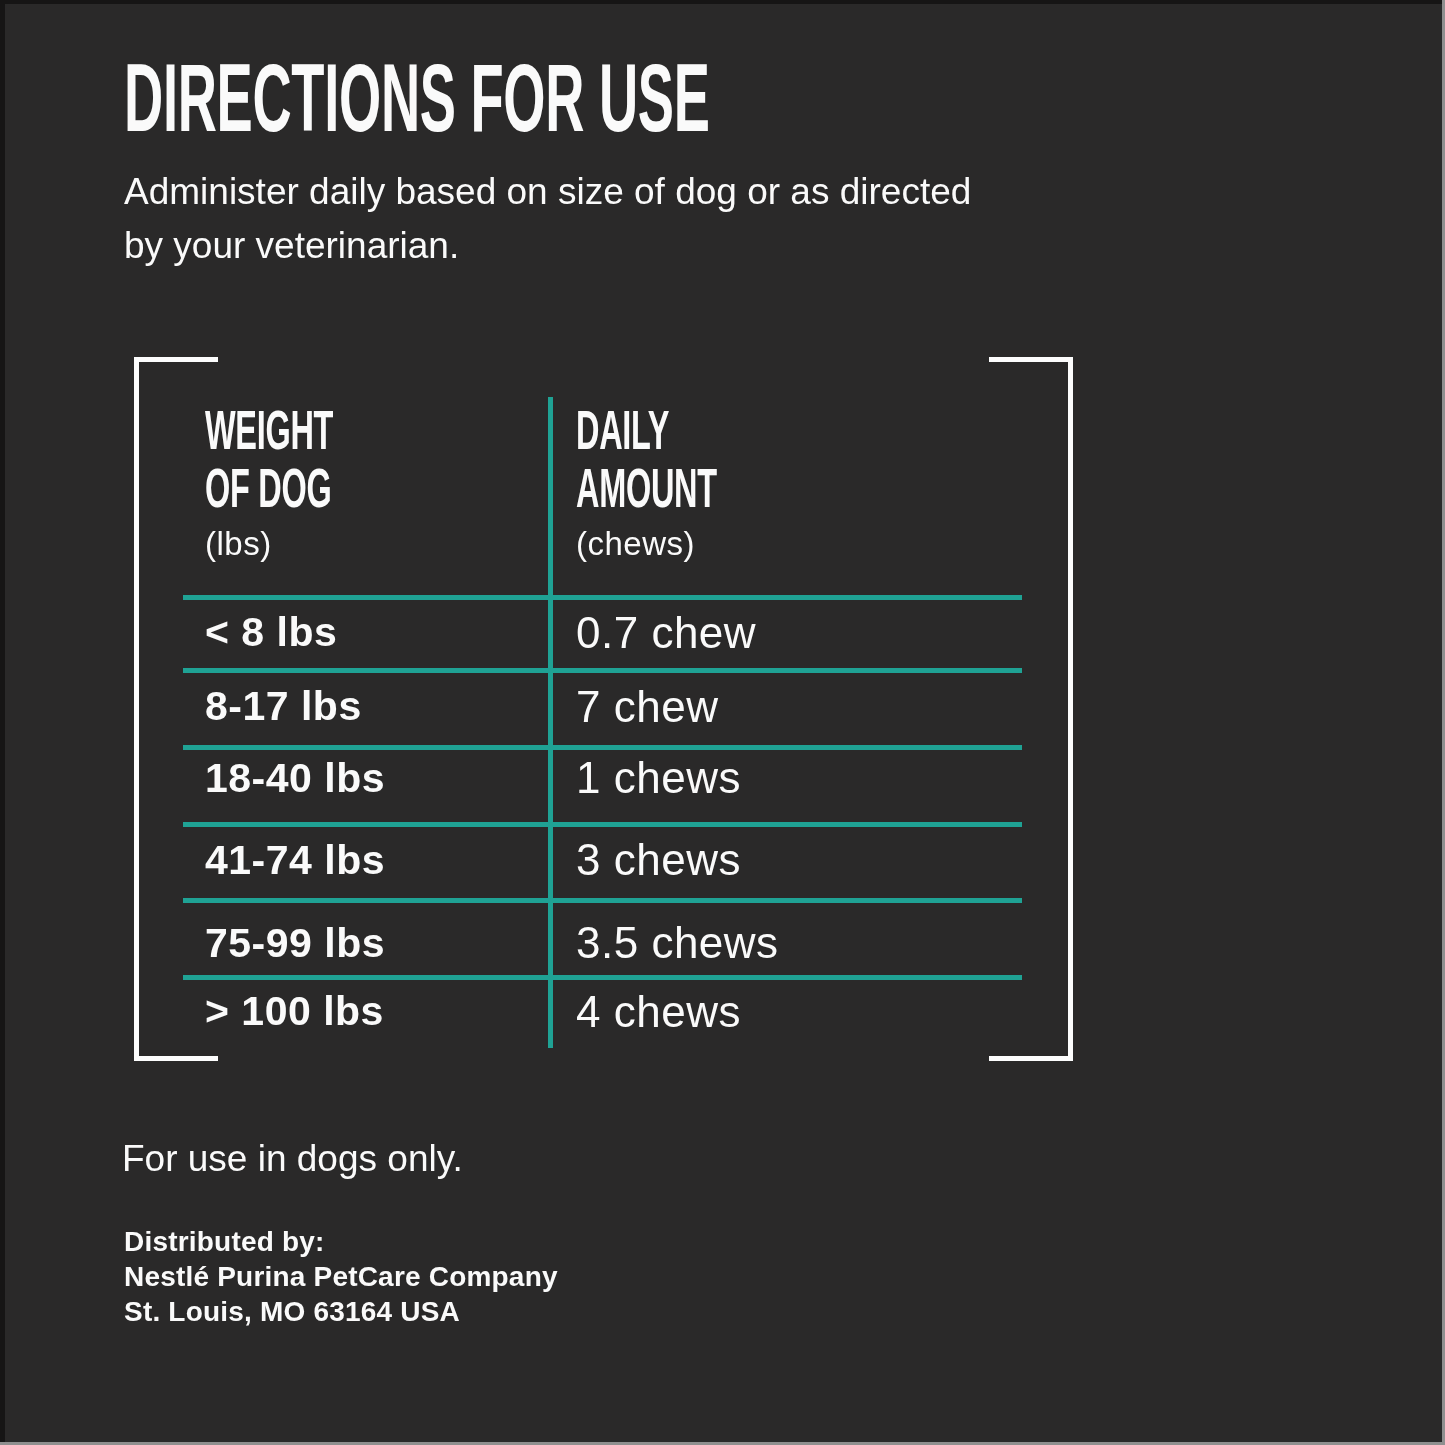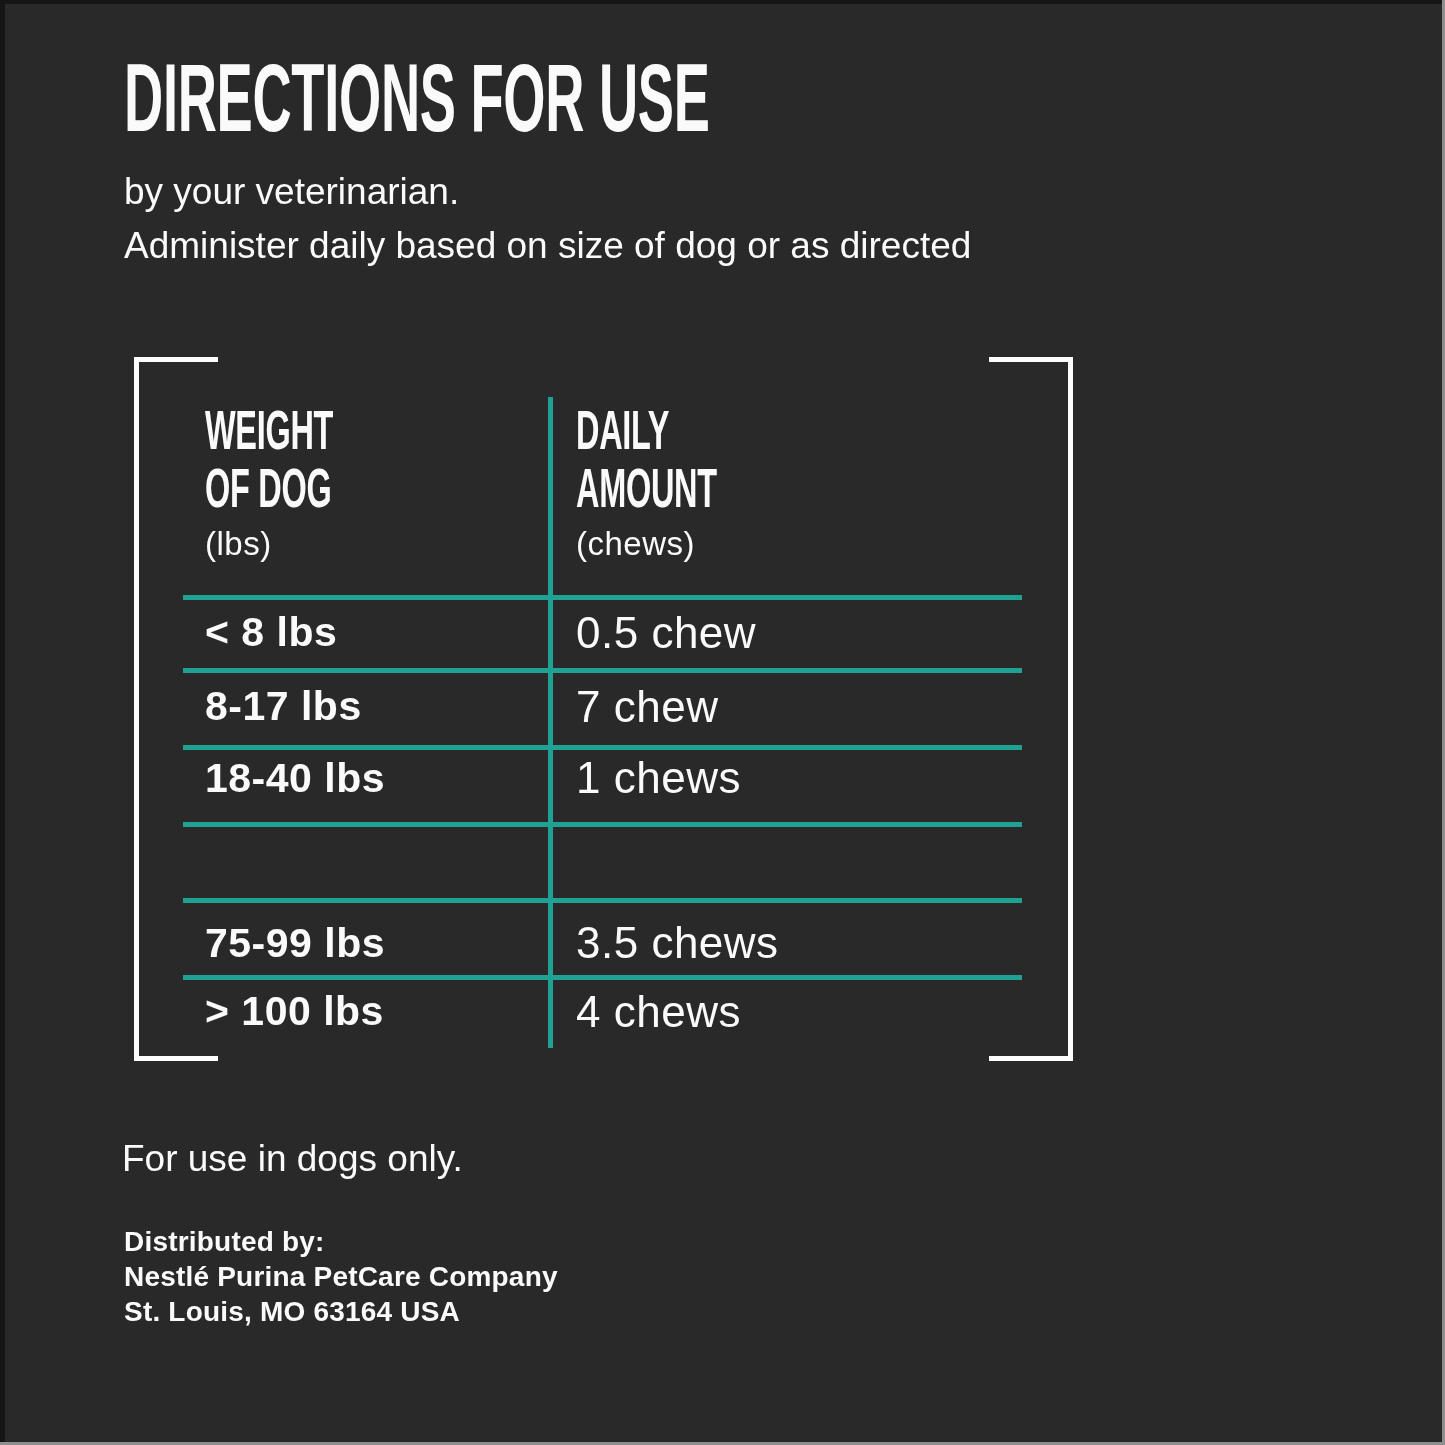--- a/index.html
+++ b/index.html
@@ -87,22 +87,22 @@
 <body>
 
 <div class="edge edge-top"></div>
 <div class="edge edge-left"></div>
 <div class="edge edge-right"></div>
 <div class="edge edge-bottom"></div>
 
 <div class="page-title condensed">DIRECTIONS FOR USE</div>
 
 <div class="subtitle">
+  <div>Administer daily based on size of dog or as directed</div>
   <div>by your veterinarian.</div>
-  <div>Administer daily based on size of dog or as directed</div>
 </div>
 
 <div class="dose-table">
 
   <div class="bracket bk-left-v"></div>
   <div class="bracket bk-right-v"></div>
   <div class="bracket bk-tl"></div>
   <div class="bracket bk-bl"></div>
   <div class="bracket bk-tr"></div>
   <div class="bracket bk-br"></div>
@@ -126,29 +126,33 @@
 
   <div class="tealline h-line" style="top:238px"></div>
   <div class="tealline h-line" style="top:311px"></div>
   <div class="tealline h-line" style="top:388px"></div>
   <div class="tealline h-line" style="top:465px"></div>
   <div class="tealline h-line" style="top:541px"></div>
   <div class="tealline h-line" style="top:618px"></div>
 
   <div class="trow" style="top:238px;height:75px">
     <span class="w">&lt; 8 lbs</span>
-    <span class="a">0.5 chew</span>
+    <span class="a">0.7 chew</span>
   </div>
   <div class="trow" style="top:311px;height:77px">
     <span class="w">8-17 lbs</span>
     <span class="a">7 chew</span>
   </div>
   <div class="trow" style="top:388px;height:66px">
     <span class="w">18-40 lbs</span>
     <span class="a">1 chews</span>
+  </div>
+  <div class="trow" style="top:465px;height:76px">
+    <span class="w">41-74 lbs</span>
+    <span class="a">3 chews</span>
   </div>
   <div class="trow" style="top:541px;height:90px">
     <span class="w">75-99 lbs</span>
     <span class="a">3.5 chews</span>
   </div>
   <div class="trow" style="top:618px;height:73px">
     <span class="w">&gt; 100 lbs</span>
     <span class="a">4 chews</span>
   </div>
 </div>

